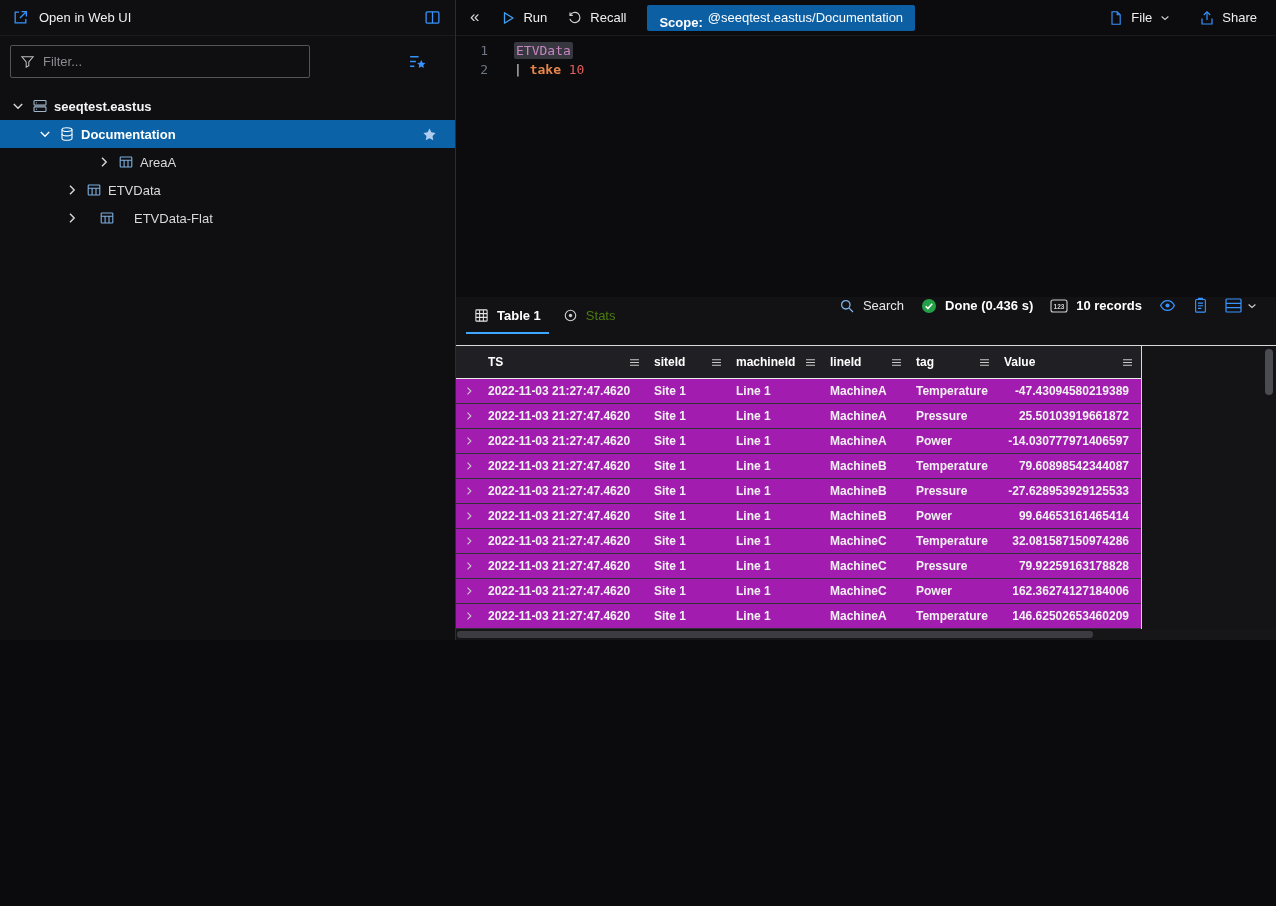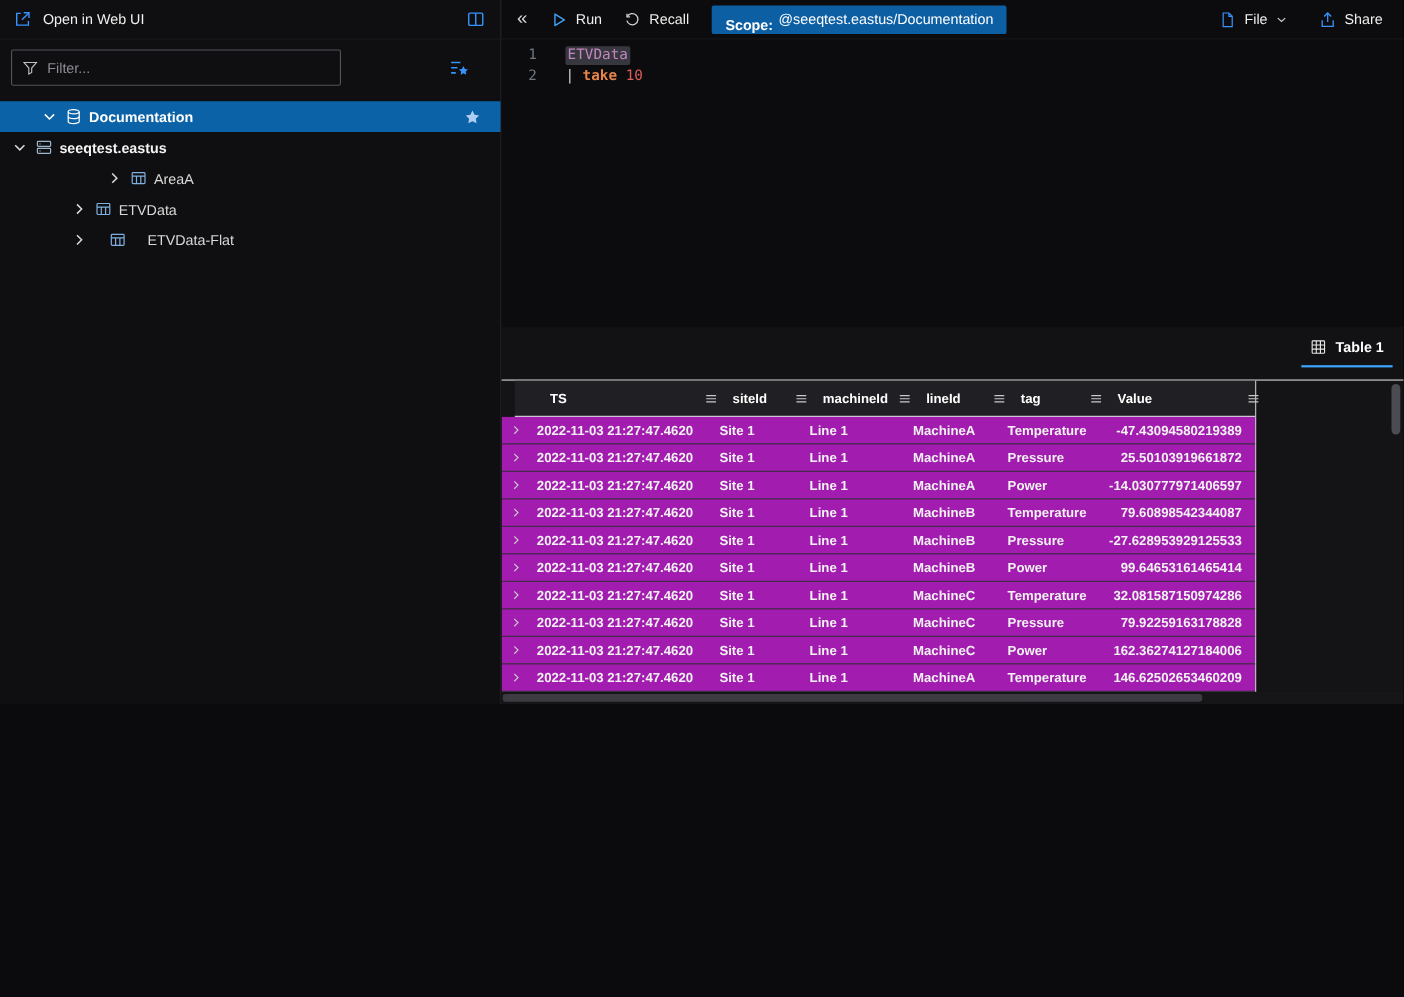--- a/index.html
+++ b/index.html
@@ -51,35 +51,35 @@
             font-family:"DejaVu Sans Mono", monospace; }
   .code { margin-left:26px; white-space:pre; }
   .tok-table { color:#c586c0; background:#37373f; border-radius:2px; padding:1px 2px; }
   .tok-pipe { color:#d4d4d4; }
   .tok-keyword { color:#e8854a; font-weight:bold; }
   .tok-number { color:#e05e5e; }
   .tok-plain { color:#d4d4d4; }
 
   
   .results { flex:0 0 343px; height:343px; display:flex; flex-direction:column; background:#121214; }
-  .results-tabs { height:48px; display:flex; align-items:flex-end; padding:0 10px; gap:6px;flex-direction:column; }
+  .results-tabs { height:48px; display:flex; align-items:flex-start; padding:0 10px; gap:6px; }
   .tab { display:flex; align-items:center; gap:8px; padding:11px 8px 9px 8px;
          border-bottom:2px solid transparent; color:#4d7c0f; cursor:pointer; }
   .tab.active { color:#ffffff; border-bottom-color:#3ea6ff; }
   .tab.active .lbl { font-weight:bold; }
   .results-right { margin-left:auto; display:flex; align-items:center; gap:17px; padding-right:8px; }
   .ritem { display:flex; align-items:center; gap:8px; white-space:nowrap; }
   .ritem.boldtxt { font-weight:bold; color:#ffffff; }
   .layout-btn { display:flex; align-items:center; gap:4px; cursor:pointer; }
 
   .grid-wrap { flex:1; border-top:1px solid #d9d9d9; position:relative; overflow:hidden;
                background:#141417; }
   .grid { width:686px; border-right:1px solid #d9d9d9; }
   .grid-header, .grid-row { display:grid; grid-template-columns:26px 166px 82px 94px 86px 88px 143px; }
-  .grid-header { height:33px; background:#202024; border-bottom:1px solid #ececec;margin-left:12px; }
+  .grid-header { height:33px; background:#202024; border-bottom:1px solid #ececec; }
   .hcell { display:flex; align-items:center; gap:6px; padding-left:6px; color:#ffffff;
            font-size:12px; font-weight:bold; overflow:hidden; }
   .hcell .menu { margin-left:auto; margin-right:7px; display:flex; }
   .grid-row { height:25px; background:#a21caf; border-bottom:1px solid #303036; cursor:pointer; }
   .cell { display:flex; align-items:center; padding-left:6px; font-size:12px; font-weight:bold;
           color:#f2f2f2; overflow:hidden; white-space:nowrap; }
   .cell.num { justify-content:flex-end; padding-right:12px; padding-left:0; }
   .cell.expander { justify-content:center; padding-left:0; }
   .vscroll { position:absolute; top:3px; right:3px; width:8px; bottom:3px; }
   .vthumb { width:8px; height:46px; background:#4b4b52; border-radius:4px; }
@@ -123,47 +123,47 @@
       </div>
       <span class="fav-filter icon-btn">
         <svg width="19" height="19" viewBox="0 0 18 18" fill="none" stroke="#3794ff" stroke-width="1.3">
             <path d="M2 4.5h8M2 9h5.5M2 13.5h4"></path>
             <path d="M12.6 7.6l1.25 2.5 2.65.4-1.95 1.9.45 2.7-2.4-1.3-2.4 1.3.45-2.7-1.95-1.9 2.65-.4z" fill="#3794ff" stroke="none"></path>
           </svg>
       </span>
     </div>
 
     <div class="tree">
+        <div class="tree-row bold" style="padding-left: 10px;">
+          <svg class="tree-chev" width="16" height="16" viewBox="0 0 16 16" fill="none" stroke="currentColor" stroke-width="1.4">
+            <path d="M3.8 6l4.2 4.2L12.2 6"></path>
+          </svg>
+          <svg width="16" height="16" viewBox="0 0 16 16" fill="none" stroke="#9fb6cc" stroke-width="1.1">
+            <rect x="2" y="2.5" width="12" height="4.6" rx="0.8"></rect>
+            <rect x="2" y="8.9" width="12" height="4.6" rx="0.8"></rect>
+            <circle cx="4.4" cy="4.8" r="0.6" fill="#9fb6cc" stroke="none"></circle>
+            <circle cx="4.4" cy="11.2" r="0.6" fill="#9fb6cc" stroke="none"></circle>
+          </svg>
+          <span class="tree-label">seeqtest.eastus</span>
+        </div>
         <div class="tree-row selected bold" style="padding-left: 37px;">
           <svg class="tree-chev" width="16" height="16" viewBox="0 0 16 16" fill="none" stroke="currentColor" stroke-width="1.4">
             <path d="M3.8 6l4.2 4.2L12.2 6"></path>
           </svg>
           <svg width="16" height="16" viewBox="0 0 16 16" fill="none" stroke="currentColor" stroke-width="1.1">
             <ellipse cx="8" cy="3.6" rx="5" ry="1.9"></ellipse>
             <path d="M3 3.6v8.8c0 1.05 2.24 1.9 5 1.9s5-.85 5-1.9V3.6"></path>
             <path d="M3 8c0 1.05 2.24 1.9 5 1.9S13 9.05 13 8"></path>
           </svg>
           <span class="tree-label">Documentation</span>
           <span class="tree-star">
             <svg width="15" height="15" viewBox="0 0 16 16">
               <path d="M8 1.6l2 4.1 4.5.65-3.25 3.17.77 4.48L8 11.88 3.98 14l.77-4.48L1.5 6.35 6 5.7z" fill="#aecdf0"></path>
             </svg>
           </span>
-        </div>
-        <div class="tree-row bold" style="padding-left: 10px;">
-          <svg class="tree-chev" width="16" height="16" viewBox="0 0 16 16" fill="none" stroke="currentColor" stroke-width="1.4">
-            <path d="M3.8 6l4.2 4.2L12.2 6"></path>
-          </svg>
-          <svg width="16" height="16" viewBox="0 0 16 16" fill="none" stroke="#9fb6cc" stroke-width="1.1">
-            <rect x="2" y="2.5" width="12" height="4.6" rx="0.8"></rect>
-            <rect x="2" y="8.9" width="12" height="4.6" rx="0.8"></rect>
-            <circle cx="4.4" cy="4.8" r="0.6" fill="#9fb6cc" stroke="none"></circle>
-            <circle cx="4.4" cy="11.2" r="0.6" fill="#9fb6cc" stroke="none"></circle>
-          </svg>
-          <span class="tree-label">seeqtest.eastus</span>
         </div>
         <div class="tree-row" style="padding-left: 96px;">
           <svg class="tree-chev" width="16" height="16" viewBox="0 0 16 16" fill="none" stroke="currentColor" stroke-width="1.4">
             <path d="M6 3.8L10.2 8 6 12.2"></path>
           </svg>
           <svg width="16" height="16" viewBox="0 0 16 16" fill="none" stroke="#7fb0e0" stroke-width="1.1">
             <rect x="2.2" y="3" width="11.6" height="10" rx="0.8"></rect>
             <path d="M2.2 6.2h11.6M6.1 6.2V13M10 6.2V13"></path>
           </svg>
           <span class="tree-label">AreaA</span>

